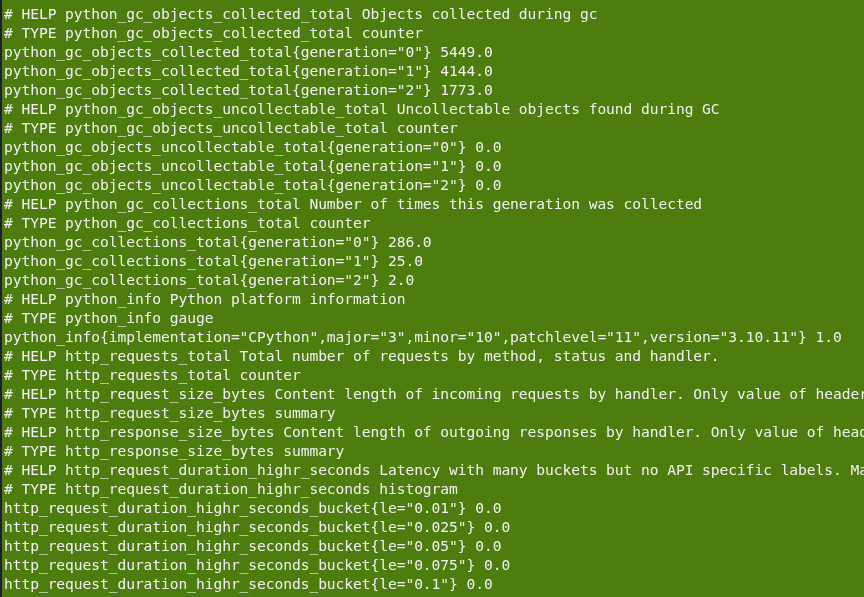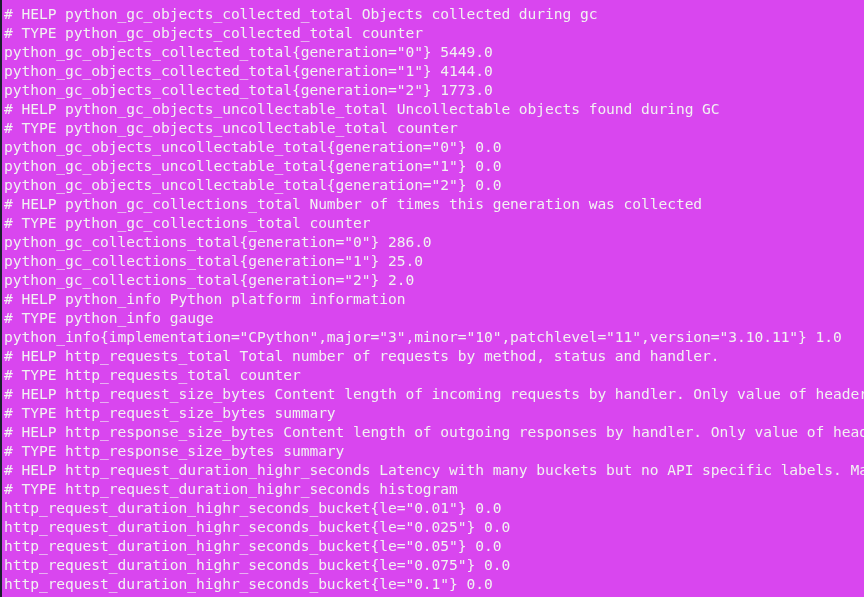--- a/index.html
+++ b/index.html
@@ -11,21 +11,21 @@
   body {
     width: 864px;
     height: 597px;
     overflow: hidden;
     font-family: "DejaVu Sans Mono", "Liberation Mono", monospace;
   }
   #metrics-viewport {
     position: relative;
     width: 864px;
     height: 597px;
-    background: #d946ef;
+    background: #4d7c0f;
     overflow: hidden;
     box-sizing: border-box;
     border-left: 2px solid #1b1f2e;
   }
   #metrics-body {
     position: absolute;
     left: 0;
     top: 0;
     padding: 4px 0 0 2px;
     margin: 0;

